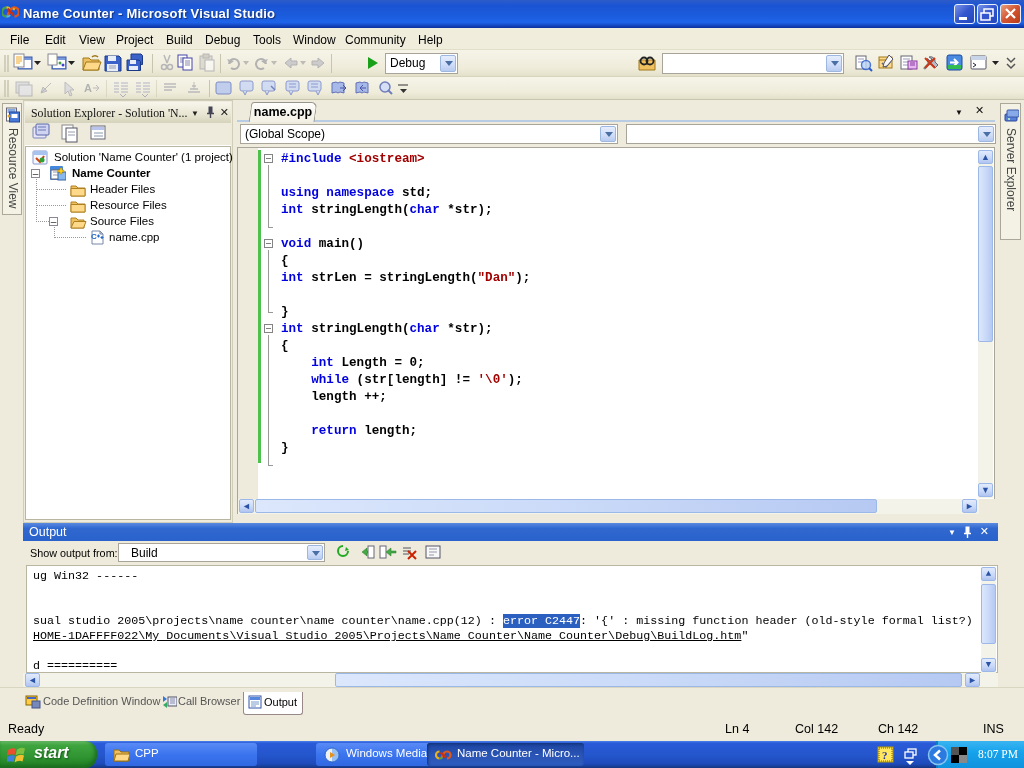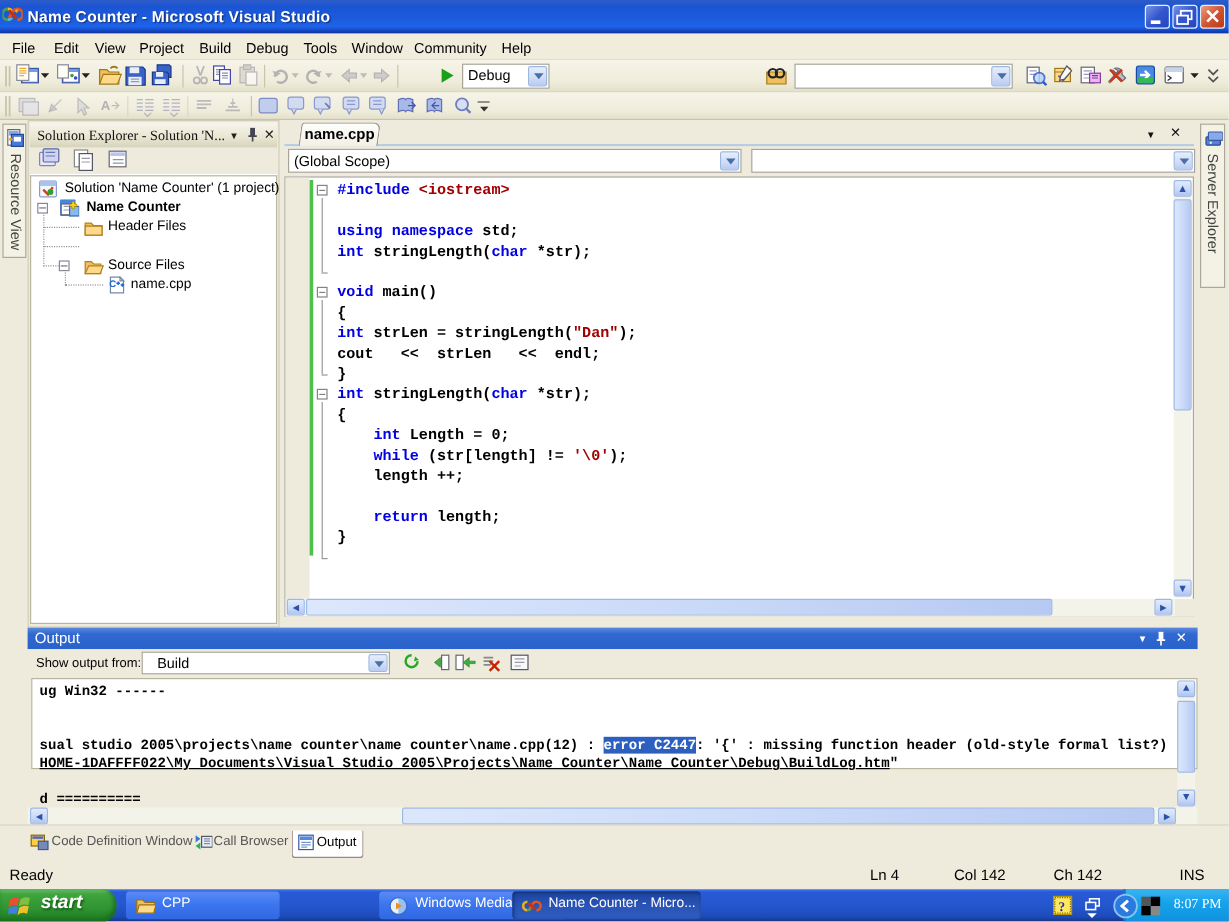--- a/index.html
+++ b/index.html
@@ -84,22 +84,22 @@
   background:linear-gradient(180deg,#e2ebfc 0%,#c8d8f8 60%,#b0c4f0 100%); color:#2a52a5; font-size:9px; text-align:center; line-height:13px;}
 .sthumb { position:absolute; border-radius:2px; border:1px solid #9cb8e8;
   background:linear-gradient(90deg,#dce7fc 0%,#cadaf8 50%,#b6c9f2 100%); }
 
 
 #output { position:absolute; left:23px; top:423px; width:975px; height:164px; background:#eeebdc; }
 #output .otitle { position:absolute; left:0; top:0; right:0; height:18px;
   background:linear-gradient(180deg,#5a8ae0 0%,#3068d0 30%,#2a62cc 100%); color:#fff; }
 #output .otitle .t { position:absolute; left:6px; top:2px; font-size:12.5px; }
 #output .otool { position:absolute; left:0; top:18px; right:0; height:24px; background:#eeebdc; }
-#output .otext { position:absolute; left:3px; top:42px; width:972px; height:76px; background:#fff; border:1px solid #b8b5a0;
-  font-family:"Liberation Mono", monospace; font-size:11.7px; font-weight:bold; white-space:pre; color:#000; }
+#output .otext { position:absolute; left:3px; top:42px; width:972px; height:108px; background:#fff; border:1px solid #b8b5a0;
+  font-family:"Liberation Mono", monospace; font-size:11.7px; font-weight:normal; white-space:pre; color:#000; }
 
 
 #btabs { position:absolute; left:0px; top:587px; width:1024px; height:28px; border-top:1px solid #d8d5c0; }
 #btabs .bt { position:absolute; top:4px; height:23px; font-size:11px; color:#555; white-space:nowrap; }
 #btabs .bt.active { background:#fff; border:1px solid #988; border-top:none; color:#000; border-radius:0 0 3px 3px; }
 .oico { position:absolute; color:#fff; }
 .oln { position:absolute; left:6px; height:15px; }
 .hl { background:#2c60c0; color:#fff; }
 .ulink { text-decoration:underline; }
 #ovsb { position:absolute; right:1px; top:1px; width:15px; height:106px; background:#f4f3ea; }
@@ -448,20 +448,27 @@
           </svg>
           <span class="tlabel" style="left:46px; font-weight:bold;">Name Counter</span>
         </div>
         <div class="titem" style="top:35px;">
           <svg class="tico folder" style="left:44px;" width="16" height="14" viewBox="0 0 16 14">
             <path d="M1 3 L6 3 L8 5 L15 5 L15 13 L1 13 Z" fill="#f0c060" stroke="#b08020"></path>
             <path d="M1 5.5 L15 5.5 L15 13 L1 13 Z" fill="#ffd98a" stroke="#b08020"></path>
           </svg>
           <span class="tlabel" style="left:64px;">Header Files</span>
         </div>
+        <div class="titem" style="top:51px;">
+          <svg class="tico folder" style="left:44px;" width="16" height="14" viewBox="0 0 16 14">
+            <path d="M1 3 L6 3 L8 5 L15 5 L15 13 L1 13 Z" fill="#f0c060" stroke="#b08020"></path>
+            <path d="M1 5.5 L15 5.5 L15 13 L1 13 Z" fill="#ffd98a" stroke="#b08020"></path>
+          </svg>
+          <span class="tlabel" style="left:64px;">Resource Files</span>
+        </div>
         <div class="titem" style="top:67px;">
           <span class="texp" style="left:23px;">–</span>
           <svg class="tico folder" style="left:44px;" width="17" height="14" viewBox="0 0 17 14">
             <path d="M1 3 L6 3 L8 5 L14 5 L14 13 L1 13 Z" fill="#f0c060" stroke="#b08020"></path>
             <path d="M4 6.5 L16 6.5 L13.5 13 L1 13 Z" fill="#ffd98a" stroke="#b08020"></path>
           </svg>
           <span class="tlabel" style="left:64px;">Source Files</span>
         </div>
         <div class="titem" style="top:83px;">
           <svg class="tico" style="left:64px;" width="14" height="15" viewBox="0 0 14 15">
@@ -494,21 +501,20 @@
       <div id="edcode">
         <div id="margin"></div>
         <div id="greenbar"></div>
         <div id="codelines">
           <div class="ln" style="top:3px"><span class="kw">#include</span> <span class="str">&lt;iostream&gt;</span></div>
           <div class="ln" style="top:37px"><span class="kw">using</span> <span class="kw">namespace</span> std;</div>
           <div class="ln" style="top:54px"><span class="kw">int</span> stringLength(<span class="kw">char</span> *str);</div>
           <div class="ln" style="top:88px"><span class="kw">void</span> main()</div>
           <div class="ln" style="top:105px">{</div>
           <div class="ln" style="top:122px"><span class="kw">int</span> strLen = stringLength(<span class="str">"Dan"</span>);</div>
-          <div class="ln" style="top:139px">cout   &lt;&lt;  strLen   &lt;&lt;  endl;</div>
           <div class="ln" style="top:156px">}</div>
           <div class="ln" style="top:173px"><span class="kw">int</span> stringLength(<span class="kw">char</span> *str);</div>
           <div class="ln" style="top:190px">{</div>
           <div class="ln" style="top:207px">    <span class="kw">int</span> Length = 0;</div>
           <div class="ln" style="top:224px">    <span class="kw">while</span> (str[length] != <span class="str">'\0'</span>);</div>
           <div class="ln" style="top:241px">    length ++;</div>
           <div class="ln" style="top:275px">    <span class="kw">return</span> length;</div>
           <div class="ln" style="top:292px">}</div>
         </div>
 
@@ -629,21 +635,21 @@
   <div id="taskbar">
     <div id="startbtn">
       <svg style="position:absolute;left:7px;top:5px;" width="20" height="18" viewBox="0 0 20 18">
         <path d="M1 4 q4 -3 8 -1 l-1.5 6 q-4 -2 -8 1 z" fill="#e85030"></path>
         <path d="M10 3.5 q4 -3 8 -1 l-1.5 6 q-4 -2 -8 1 z" fill="#80c040"></path>
         <path d="M0 11 q4 -3 8 -1 l-1.5 6 q-4 -2 -8 1 z" fill="#4080e0"></path>
         <path d="M9 10.5 q4 -3 8 -1 l-1.5 6 q-4 -2 -8 1 z" fill="#f0c030"></path>
       </svg>
       <span class="st">start</span>
     </div>
-    <div class="taskbtn" style="left:105px; width:128px;">
+    <div class="taskbtn" style="left:105px; width:152px;">
       <svg style="position:absolute;left:8px;top:4px;" width="17" height="15" viewBox="0 0 17 15">
         <path d="M1 3 L6 3 L8 5 L16 5 L16 14 L1 14 Z" fill="#f0c060" stroke="#9a7010"></path>
         <path d="M3 7 L17 7 L15 14 L1 14 Z" fill="#ffd98a" stroke="#9a7010"></path>
       </svg>
       <span style="position:absolute;left:30px;top:4px;">CPP</span>
     </div>
     <div class="taskbtn" style="left:268px; width:157px;margin-left:48px;">
       <svg style="position:absolute;left:8px;top:4px;" width="16" height="16" viewBox="0 0 16 16">
         <circle cx="8" cy="8" r="7" fill="#e8f0fc" stroke="#3060c0"></circle>
         <path d="M8 1 a7 7 0 0 1 0 14" fill="#4a90e8" opacity="0.5"></path>

